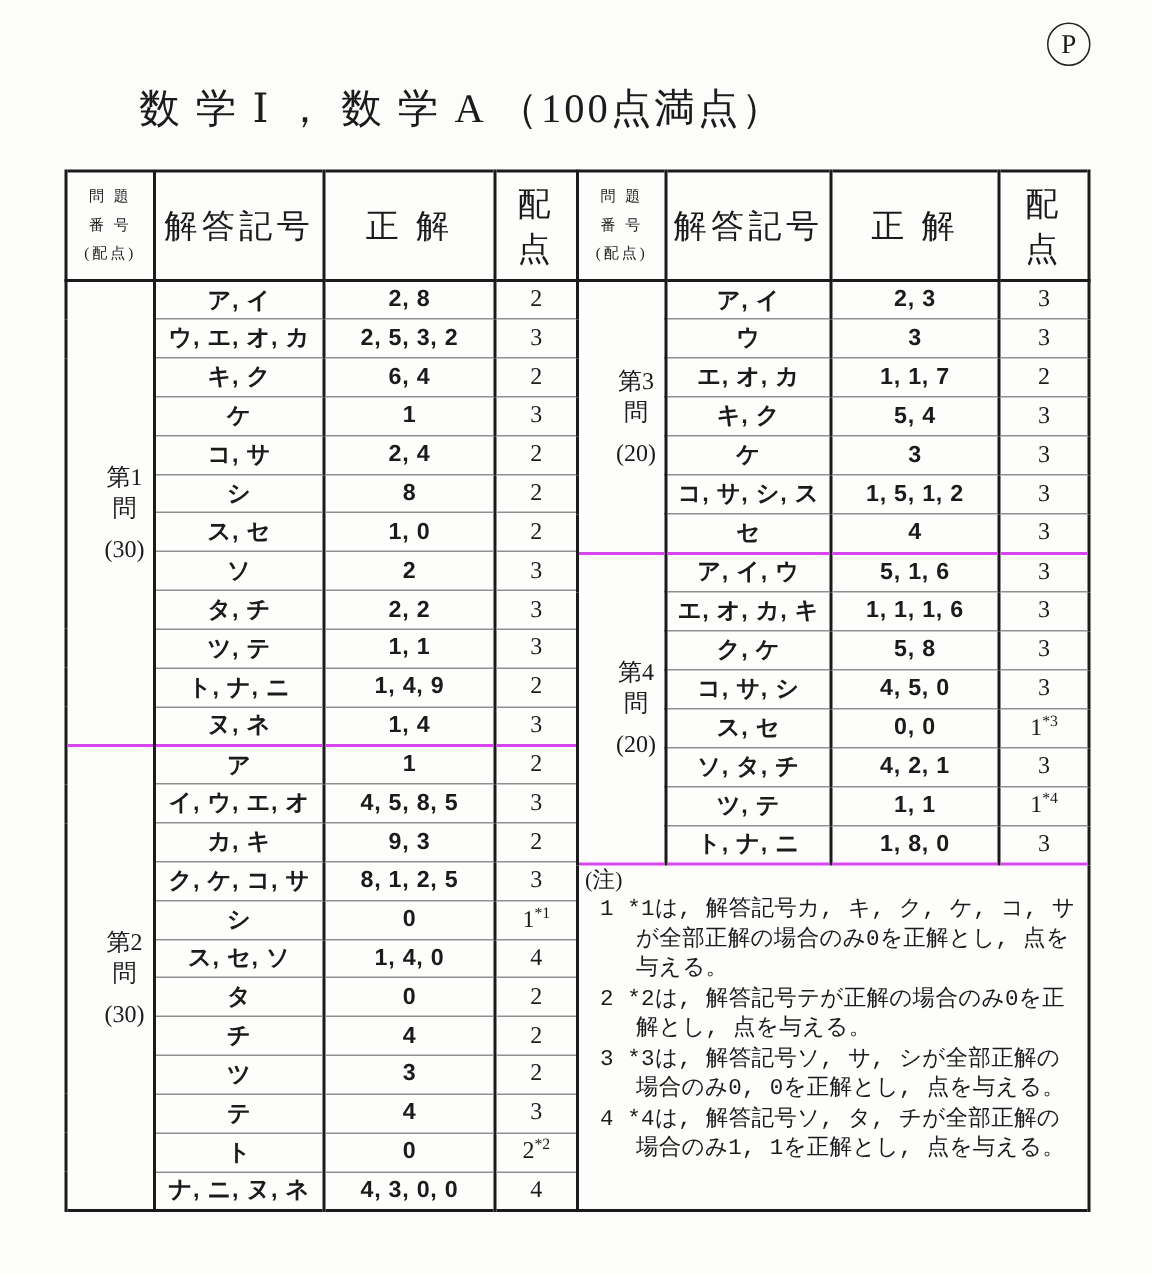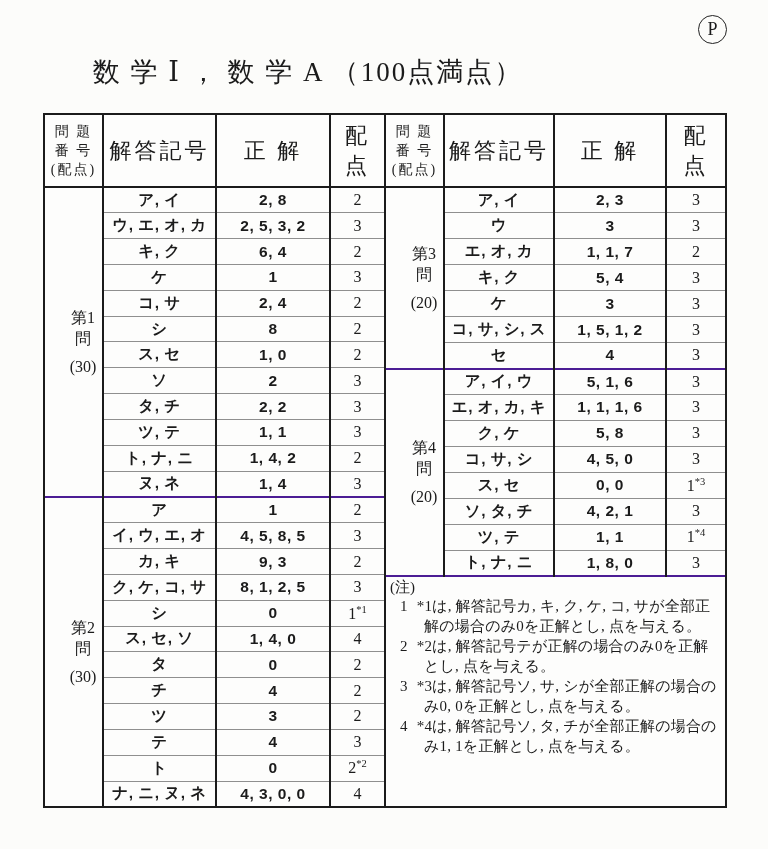--- a/index.html
+++ b/index.html
@@ -32,41 +32,41 @@
   .anskey th,.anskey td{
     border-left:2px solid #1b1b1b;border-right:2px solid #1b1b1b;
     border-top:1px solid #8f8f8f;border-bottom:1px solid #8f8f8f;
     padding:0;text-align:center;vertical-align:middle;
   }
   .anskey thead th{
     border-bottom:2px solid #1b1b1b;height:71px;
     font-weight:normal;font-size:22px;letter-spacing:3px;
   }
   .anskey thead th.hnum{
-    white-space:pre-line;font-size:14px;line-height:19px;
+    white-space:pre-line;font-size:10px;line-height:19px;
     letter-spacing:2px;padding:0 1px;
   }
   tr.data{height:25.75px;}
-  tr.group-start th,tr.group-start td{border-top:2px solid #4c1d95;}
+  tr.group-start th,tr.group-start td{border-top:2px solid #d946ef;}
   th.group-cell{font-weight:normal;font-size:16px;letter-spacing:0;padding-left:19px;}
   th.group-cell div{margin:8px 0;}
   td.sym,td.ans{
     font-family:"Liberation Sans","DejaVu Sans",sans-serif;
     font-weight:700;font-size:15.5px;letter-spacing:0.5px;white-space:nowrap;
   }
   td.pts{font-size:16px;}
   td.pts sup{font-size:10.5px;letter-spacing:0;}
   td.note-cell{
     vertical-align:top;text-align:left;height:226px;
     padding:1px 5px 0 4px;
   }
   .note-title{font-size:15px;line-height:18px;}
   .note-item{
     font-size:15px;line-height:19.5px;margin-top:1px;
-    padding-left:34px;text-indent:-24px;letter-spacing:0.2px;
+    padding-left:34px;text-indent:-24px;letter-spacing:0.2px;font-family:Liberation Mono, monospace;
   }
   .note-item .n{margin-right:9px;}
 </style>
 </head>
 <body>
 
 <div class="marker">P</div>
 
 <div class="title">数 学 Ⅰ ， 数 学 A （100点満点）</div>
 
@@ -139,21 +139,21 @@
           <td class="ans">2, 2</td>
           <td class="pts"><span>3</span></td>
         </tr>
         <tr class="data">
           <td class="sym">ツ, テ</td>
           <td class="ans">1, 1</td>
           <td class="pts"><span>3</span></td>
         </tr>
         <tr class="data">
           <td class="sym">ト, ナ, ニ</td>
-          <td class="ans">1, 4, 2</td>
+          <td class="ans">1, 4, 9</td>
           <td class="pts"><span>2</span></td>
         </tr>
         <tr class="data">
           <td class="sym">ヌ, ネ</td>
           <td class="ans">1, 4</td>
           <td class="pts"><span>3</span></td>
         </tr>
         <tr class="data group-start">
           <th class="group-cell" rowspan="12">
             <div>第2問</div>

